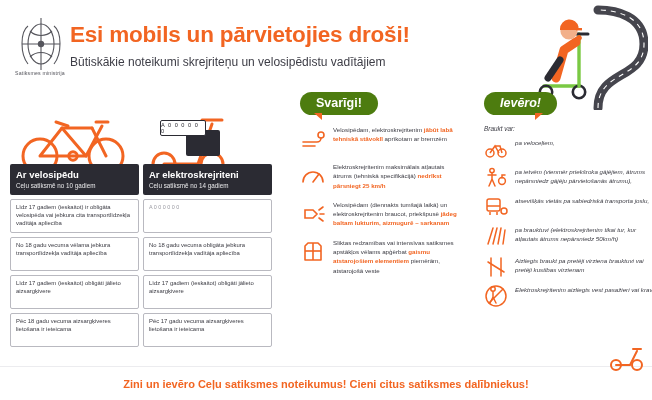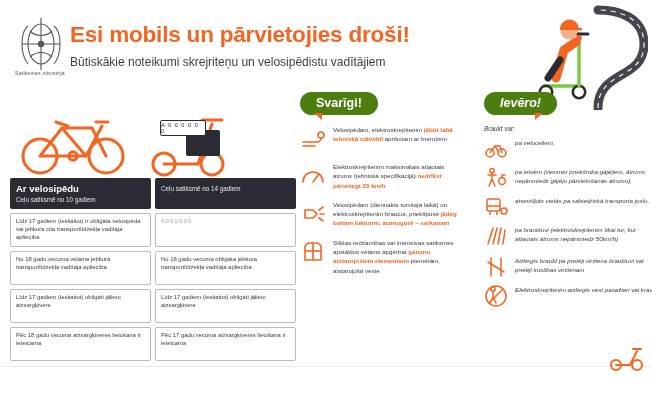--- a/index.html
+++ b/index.html
@@ -57,22 +57,22 @@
   
   .road-art { position: absolute; right: 0; top: 0; width: 200px; height: 110px; }
 
   
   .bike-art { position: absolute; left: 18px; top: 108px; width: 112px; height: 70px; }
   .scooter-art { position: absolute; left: 150px; top: 104px; width: 80px; height: 78px; }
 
   
   .table-wrap {
     position: absolute;
-    left: 10px; top: 178px;
-    width: 286px;
+    left: 10px; top: 164px;
+    width: 262px;
   }
   .thead { display: flex; gap: 4px; }
   .th {
     flex: 1;
     background: #2b2b33;
     color: #ffffff;
     padding: 5px 6px 6px 6px;
     border-radius: 2px;
   }
   .th .th-title { font-size: 9.5px; font-weight: bold; }
@@ -231,20 +231,21 @@
     <rect x="36" y="26" width="34" height="26" rx="2" fill="#2b2b33"></rect>
   </svg>
 
   <div class="table-wrap">
     <div class="thead">
       <div class="th">
         <div class="th-title">Ar velosipēdu</div>
         <div class="th-sub">Ceļu satiksmē no 10 gadiem</div>
       </div>
       <div class="th">
+        <div class="th-title">Ar elektroskrejriteni</div>
         <div class="th-sub">Ceļu satiksmē no 14 gadiem</div>
       </div>
     </div>
 
     <div class="trow">
       <div class="td">Līdz 17 gadiem (ieskaitot) ir obligāta velosipēda vai jebkura cita transportlīdzekļa vadītāja apliecība</div>
       <div class="td" style="color:#9a9aa2;font-size:5.4px;">
         <span>A 0 0 0 0 0 0</span>
       </div>
     </div>
@@ -389,20 +390,21 @@
             <circle cx="12" cy="12" r="10"></circle>
             <path d="M5 19 L19 5"></path>
           </g>
         </svg>
         <div class="btext">Elektroskrejritenim aizliegts vest pasažieri vai kravu</div>
       </div>
     </div>
   </div>
 
   <div class="footer-bar"></div>
+  <div class="footer-text">Zini un ievēro Ceļu satiksmes noteikumus!  Cieni citus satiksmes dalībniekus!</div>
   <svg class="corner-bike" viewBox="0 0 34 26">
     <g fill="none" stroke="#f26522" stroke-width="2" stroke-linecap="round">
       <circle cx="6" cy="19" r="5"></circle>
         <circle cx="27" cy="19" r="5"></circle>
       <path d="M6 19 H20 L27 5 M23 3 H31"></path>
     </g>
   </svg>
 
 </div>
 

